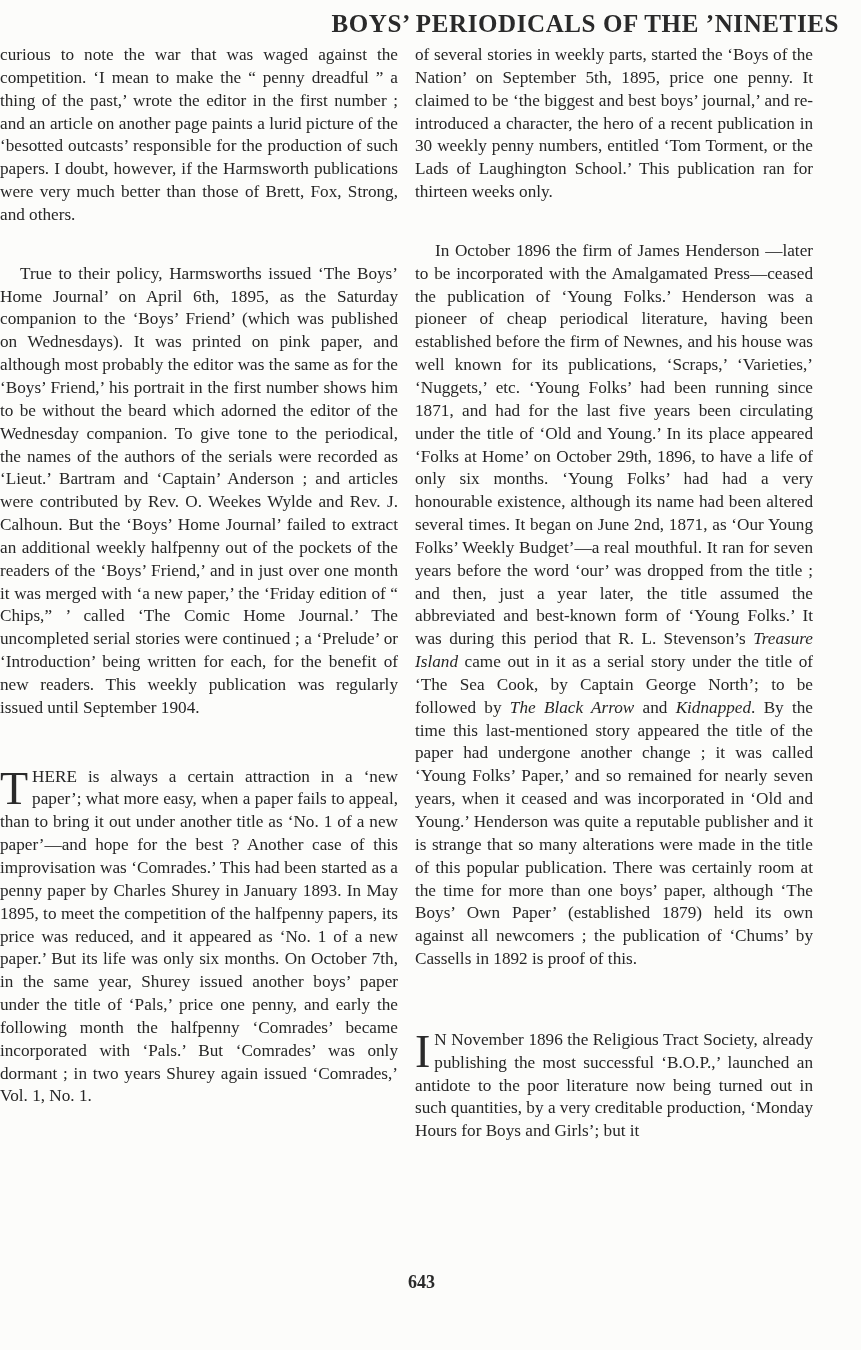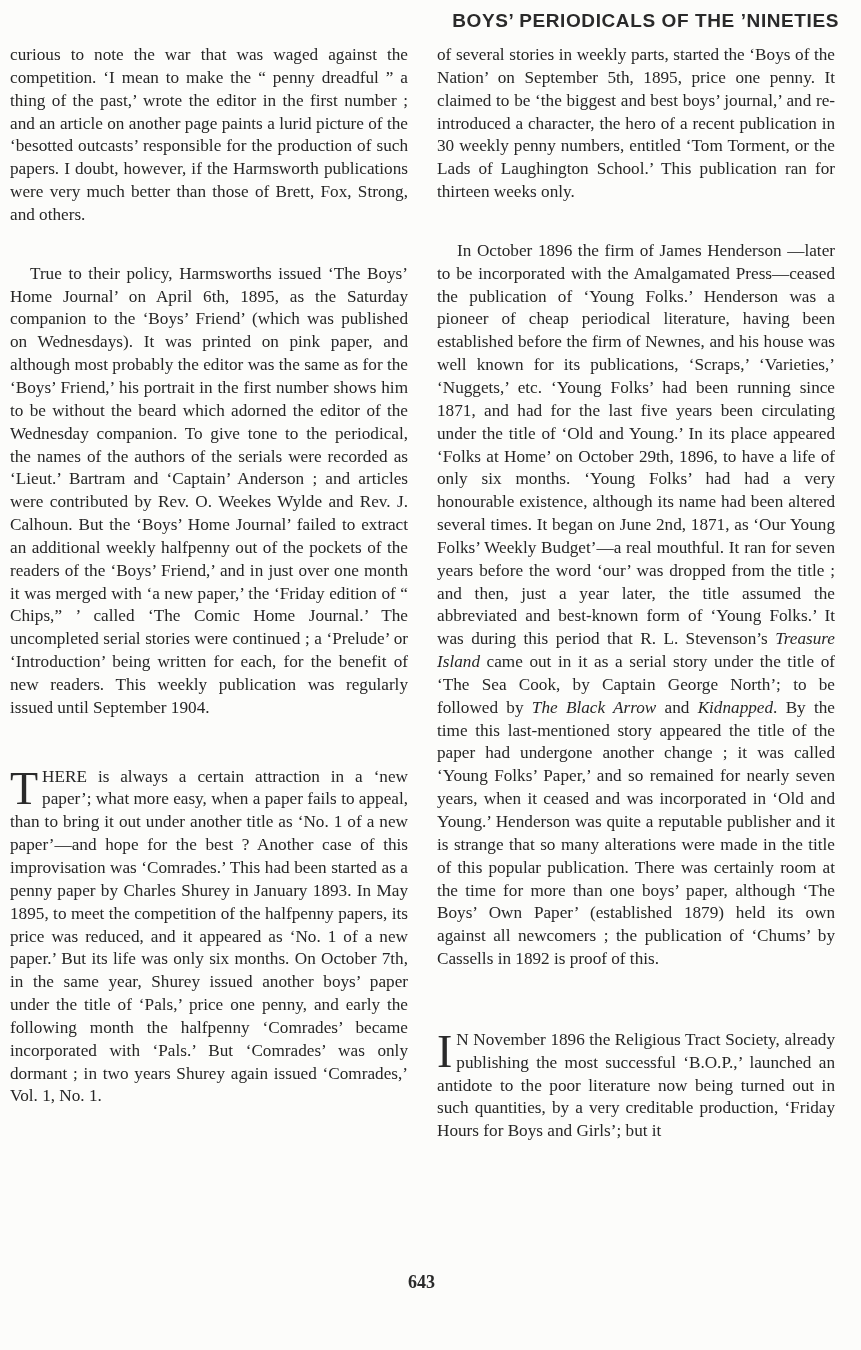--- a/index.html
+++ b/index.html
@@ -5,32 +5,32 @@
   html, body { margin: 0; padding: 0; }
   body {
     width: 861px; height: 1350px; overflow: hidden;
     background: #fcfcfa;
     font-family: "DejaVu Serif", "Liberation Serif", serif;
     color: #222;
     position: relative;
   }
   .running-head {
     position: absolute; top: 10px; right: 22px;
-    font-family: Liberation Sans, sans-serif;
-    font-size: 19px; font-weight: bold; letter-spacing: 0.6px;
+    font-family: Liberation Serif, serif;
+    font-size: 25px; font-weight: bold; letter-spacing: 0.6px;
     color: #2a2a2a; white-space: nowrap;
   }
   .col {
     position: absolute; top: 44px; width: 398px;
     font-family: "Liberation Serif", serif;
     font-size: 17.2px; line-height: 22.85px;
     text-align: justify; color: #262626;
   }
-  .col-left { left: 10px; }
-  .col-right { left: 437px; width: 398px; }
+  .col-left { left: 0; }
+  .col-right { left: 415px; width: 398px; }
   .col p { margin: 0; }
   .col p.indent { text-indent: 20px; margin-top: 36px; }
   .gap { height: 46px; }
   .gap-r { height: 58px; }
   .dropcap {
     float: left; font-size: 46px; line-height: 38px;
     margin: 4px 4px 0 0; color: #2a2a2a;
     font-family: "Liberation Serif", serif;
   }
   em { font-style: italic; }
@@ -54,17 +54,17 @@
   </p>
 </div>
 
 <div class="col col-right">
   <p>of several stories in weekly parts, started the ‘Boys of the Nation’ on September 5th, 1895, price one penny. It claimed to be ‘the biggest and best boys’ journal,’ and re-introduced a character, the hero of a recent publication in 30 weekly penny numbers, entitled ‘Tom Torment, or the Lads of Laughington School.’ This publication ran for thirteen weeks only.</p>
   <p class="indent">
     <span>In October 1896 the firm of James Henderson —later to be incorporated with the Amalgamated Press—ceased the publication of ‘Young Folks.’ Henderson was a pioneer of cheap periodical literature, having been established before the firm of Newnes, and his house was well known for its publications, ‘Scraps,’ ‘Varieties,’ ‘Nuggets,’ etc. ‘Young Folks’ had been running since 1871, and had for the last five years been circulating under the title of ‘Old and Young.’ In its place appeared ‘Folks at Home’ on October 29th, 1896, to have a life of only six months. ‘Young Folks’ had had a very honourable existence, although its name had been altered several times. It began on June 2nd, 1871, as ‘Our Young Folks’ Weekly Budget’—a real mouthful. It ran for seven years before the word ‘our’ was dropped from the title ; and then, just a year later, the title assumed the abbreviated and best-known form of ‘Young Folks.’ It was during this period that R. L. Stevenson’s </span><em>Treasure Island</em><span> came out in it as a serial story under the title of ‘The Sea Cook, by Captain George North’; to be followed by </span><em>The Black Arrow</em><span> and </span><em>Kidnapped</em><span>. By the time this last-mentioned story appeared the title of the paper had undergone another change ; it was called ‘Young Folks’ Paper,’ and so remained for nearly seven years, when it ceased and was incorporated in ‘Old and Young.’ Henderson was quite a reputable publisher and it is strange that so many alterations were made in the title of this popular publication. There was certainly room at the time for more than one boys’ paper, although ‘The Boys’ Own Paper’ (established 1879) held its own against all newcomers ; the publication of ‘Chums’ by Cassells in 1892 is proof of this.</span>
   </p>
   <div class="gap-r"></div>
   <p>
-    <span class="dropcap">I</span><span>N</span><span> November 1896 the Religious Tract Society, already publishing the most successful ‘B.O.P.,’ launched an antidote to the poor literature now being turned out in such quantities, by a very creditable production, ‘Friday Hours for Boys and Girls’; but it</span>
+    <span class="dropcap">I</span><span>N</span><span> November 1896 the Religious Tract Society, already publishing the most successful ‘B.O.P.,’ launched an antidote to the poor literature now being turned out in such quantities, by a very creditable production, ‘Monday Hours for Boys and Girls’; but it</span>
   </p>
 </div>
 
 <div class="page-number">643</div>
 
 </body></html>

